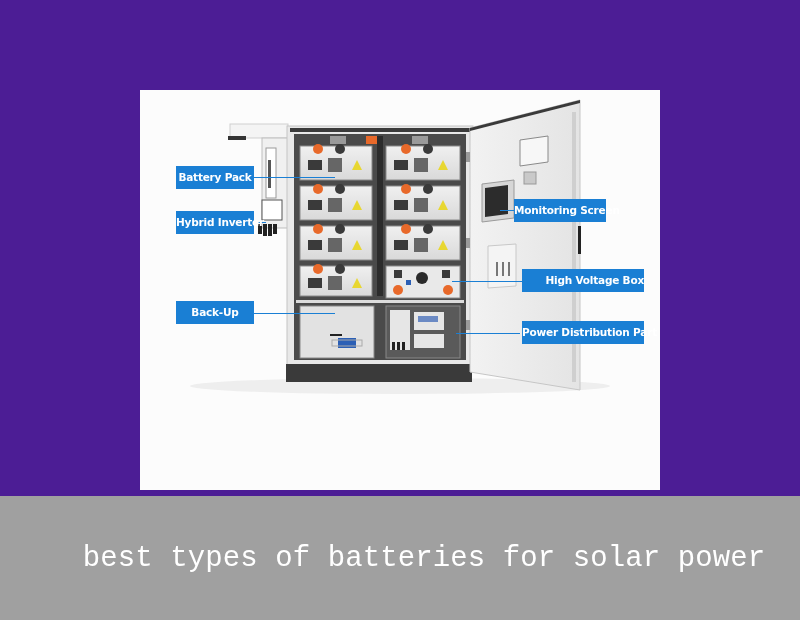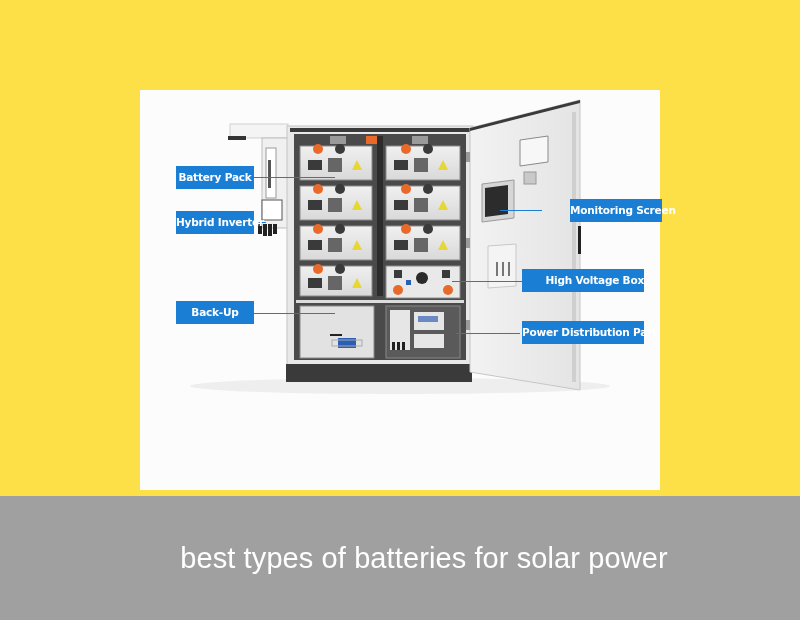--- a/index.html
+++ b/index.html
@@ -1,18 +1,18 @@
 <!DOCTYPE html>
 <html><head>
   <meta charset="utf-8">
   <style>
     * { margin: 0; padding: 0; box-sizing: border-box; }
     html, body { width: 800px; height: 620px; background: #ffffff; overflow: hidden; }
     body { position: relative; font-family: "Liberation Sans", sans-serif; }
-    .stage { position: absolute; left: 0; top: 0; width: 800px; height: 496px; background: #fde047; }
+    .stage { position: absolute; left: 0; top: 0; width: 800px; height: 496px; background: #4c1d95; }
     .photo-bg { position: absolute; left: 140px; top: 90px; width: 520px; height: 400px; background: #fcfcfc; }
     .illustration { position: absolute; left: 0; top: 0; width: 800px; height: 496px; }
     .callout {
       position: absolute;
       background: #1a7fd4;
       color: #ffffff;
       font-family: "DejaVu Sans", sans-serif;
       font-weight: bold;
       font-size: 10.5px;
       height: 23px;
@@ -22,21 +22,21 @@
       letter-spacing: -0.2px;
     }
     .leader { position: absolute; height: 1px; background: #1a7fd4; }
     .caption-bar {
       position: absolute; left: 0; top: 496px; width: 800px; height: 124px;
       background: #a0a0a0;
       display: flex; align-items: center; justify-content: center;
     }
     .caption-text {
       color: #ffffff;
-      font-family: Liberation Sans, sans-serif;
+      font-family: Liberation Mono, monospace;
       font-size: 29px;
       font-weight: normal;
       letter-spacing: 0.1px;
       margin-left: 48px;
     }
   </style>
 </head>
 <body>
 
 <div class="stage">
@@ -200,20 +200,20 @@
   <div class="leader" style="left:253px; top:177px; width:82px;"></div>
   <div class="leader" style="left:254px; top:222px; width:12px;"></div>
   <div class="leader" style="left:253px; top:313px; width:82px;"></div>
   <div class="leader" style="left:500px; top:210px; width:42px;"></div>
   <div class="leader" style="left:452px; top:281px; width:70px;"></div>
   <div class="leader" style="left:456px; top:333px; width:64px;"></div>
 
   <div class="callout" style="left:176px; top:166px; width:78px;">Battery Pack</div>
   <div class="callout" style="left:176px; top:211px; width:78px;">Hybrid Inverter</div>
   <div class="callout" style="left:176px; top:301px; width:78px;">Back-Up</div>
-  <div class="callout" style="left:570px; top:199px; width:92px;">Monitoring Screen</div>
+  <div class="callout" style="left:514px; top:199px; width:92px;">Monitoring Screen</div>
   <div class="callout" style="left:522px; top:269px; width:122px;text-align:right;">High Voltage Box</div>
   <div class="callout" style="left:522px; top:321px; width:122px;text-align:center;">Power Distribution Part</div>
 </div>
 
 <div class="caption-bar">
   <span class="caption-text">best types of batteries for solar power</span>
 </div>
 
 </body></html>

